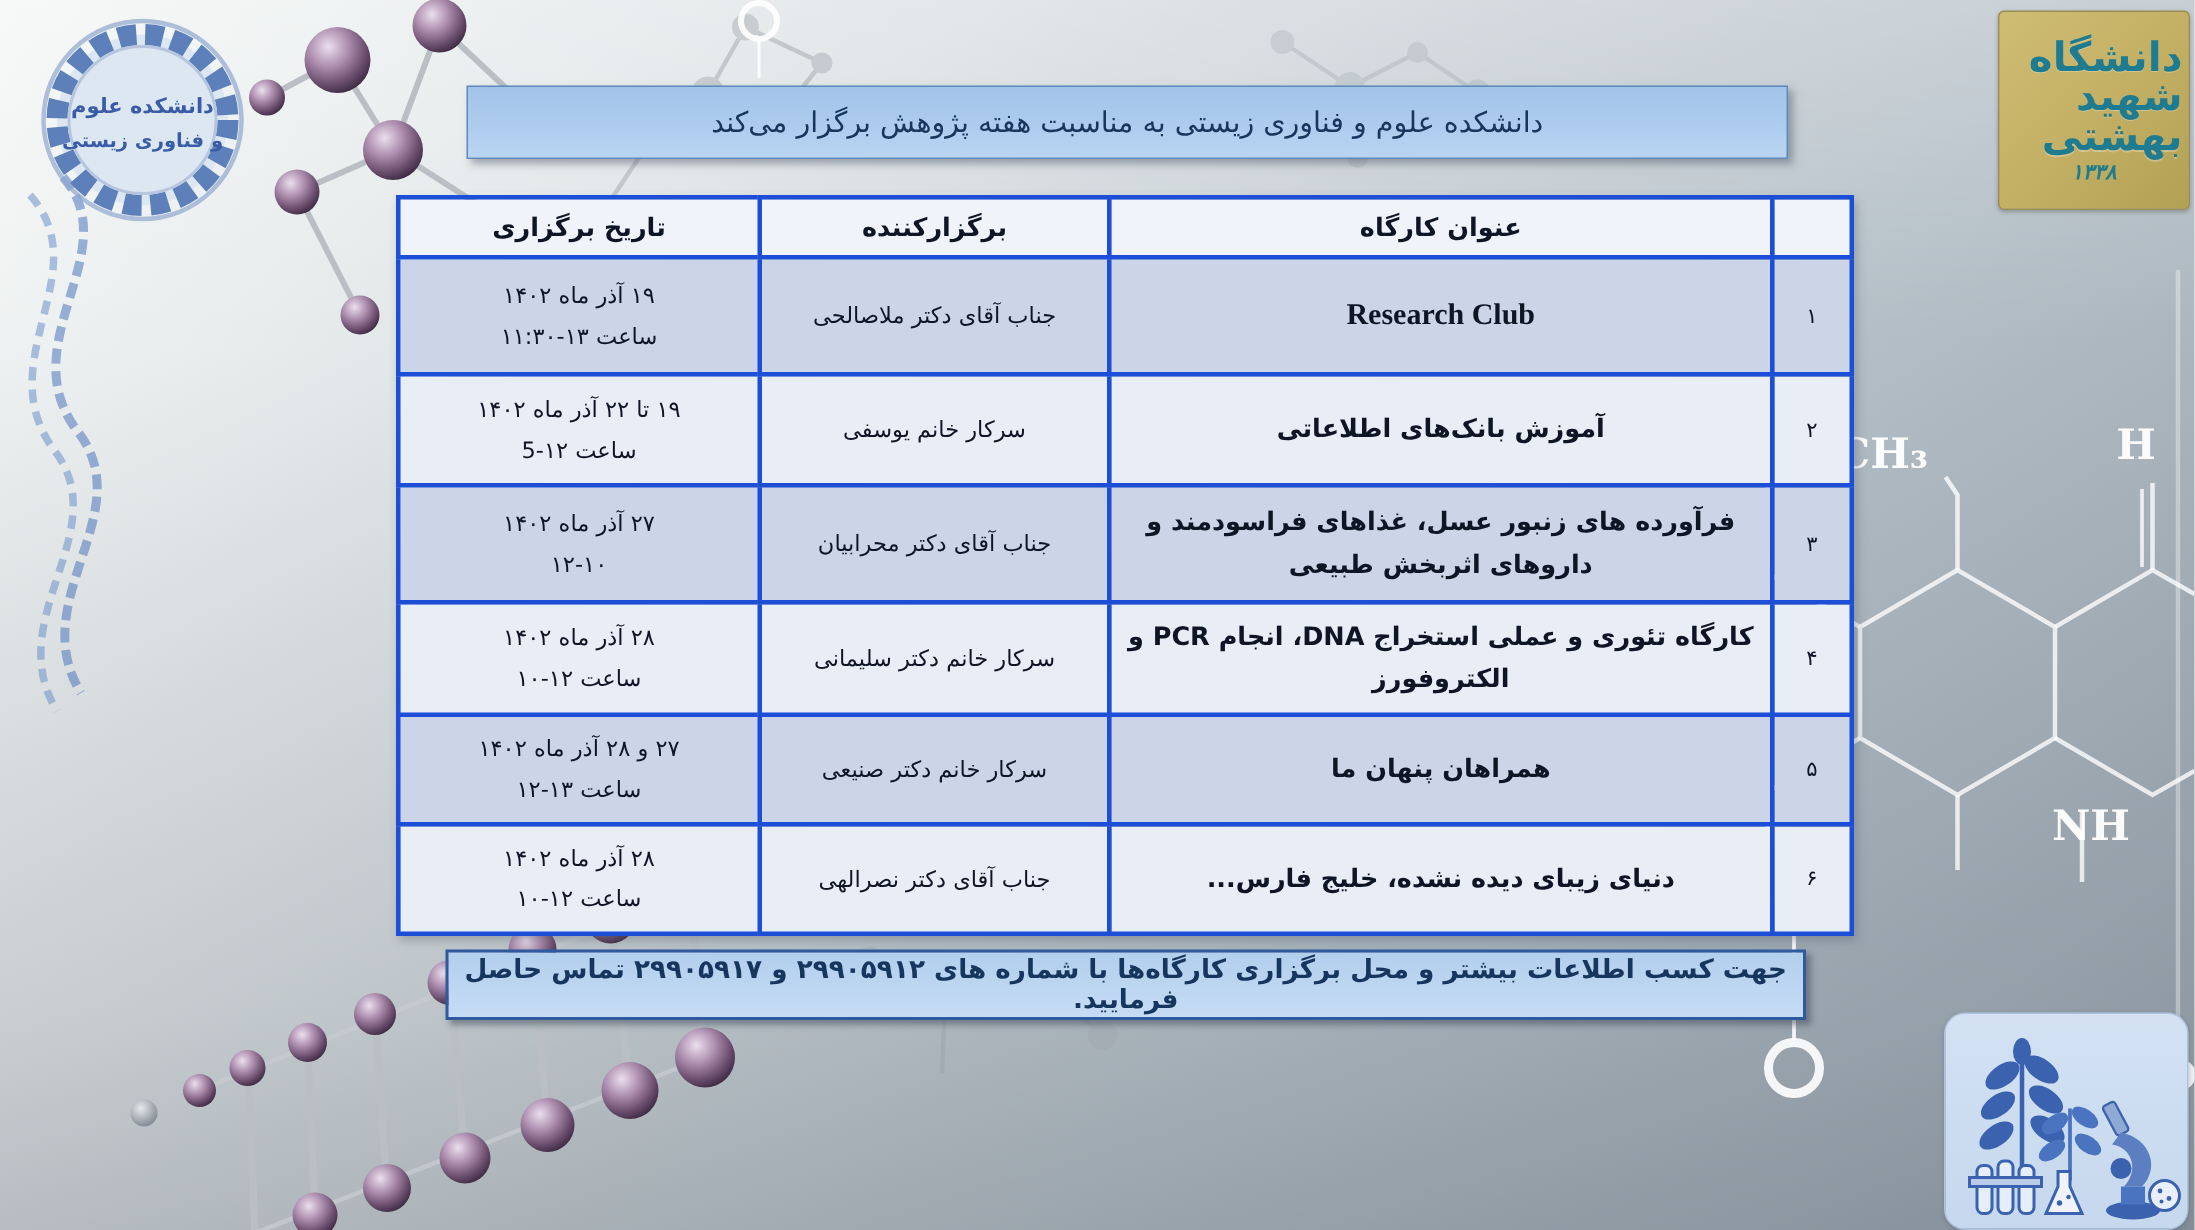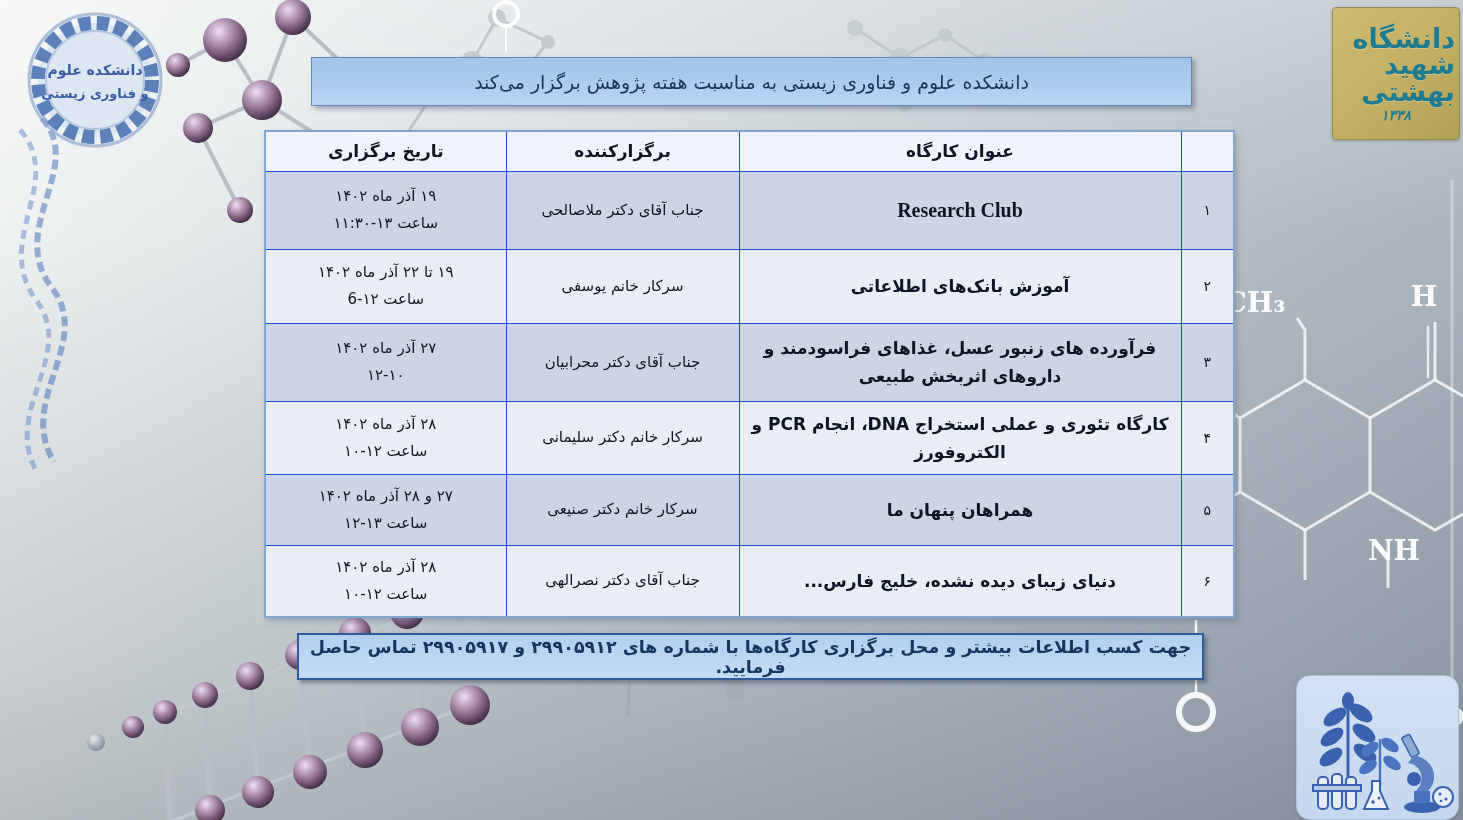--- a/index.html
+++ b/index.html
@@ -55,21 +55,21 @@
   }
 
   
   .table-wrap{left:264px;top:130px;width:969px;z-index:3;}
   table.workshops{
     width:969px;border-collapse:collapse;table-layout:fixed;direction:rtl;
     border:2px solid #7ea8cf;
     box-shadow:2px 3px 6px rgba(80,90,105,.35);
   }
   table.workshops td,table.workshops th{
-    border:1px solid #1d4ed8;text-align:center;vertical-align:middle;
+    border:3px solid #1d4ed8;text-align:center;vertical-align:middle;
     padding:8px 8px;color:#0e1626;overflow:hidden;
   }
   thead tr{height:40px;background:#f0f3f9;}
   thead th{font-size:17px;font-weight:bold;}
   tbody tr:nth-child(odd){background:#ccd5e8;}
   tbody tr:nth-child(even){background:#e9edf5;}
   tbody tr:nth-child(1){height:78px;}
   tbody tr:nth-child(2){height:74px;}
   tbody tr:nth-child(3){height:78px;}
   tbody tr:nth-child(4){height:73px;}
@@ -269,21 +269,21 @@
             <div>۱۹ آذر ماه ۱۴۰۲</div>
             <div>ساعت ۱۳-۱۱:۳۰</div>
           </td>
         </tr>
         <tr>
           <td class="c-num">۲</td>
           <td class="c-title">آموزش بانک‌های اطلاعاتی</td>
           <td class="c-org">سرکار خانم یوسفی</td>
           <td class="c-date">
             <div>۱۹ تا ۲۲ آذر ماه ۱۴۰۲</div>
-            <div>ساعت ۱۲-6</div>
+            <div>ساعت ۱۲-5</div>
           </td>
         </tr>
         <tr>
           <td class="c-num">۳</td>
           <td class="c-title">فرآورده های زنبور عسل، غذاهای فراسودمند و داروهای اثربخش طبیعی</td>
           <td class="c-org">جناب آقای دکتر محرابیان</td>
           <td class="c-date">
             <div>۲۷ آذر ماه ۱۴۰۲</div>
             <div>۱۲-۱۰</div>
           </td>

